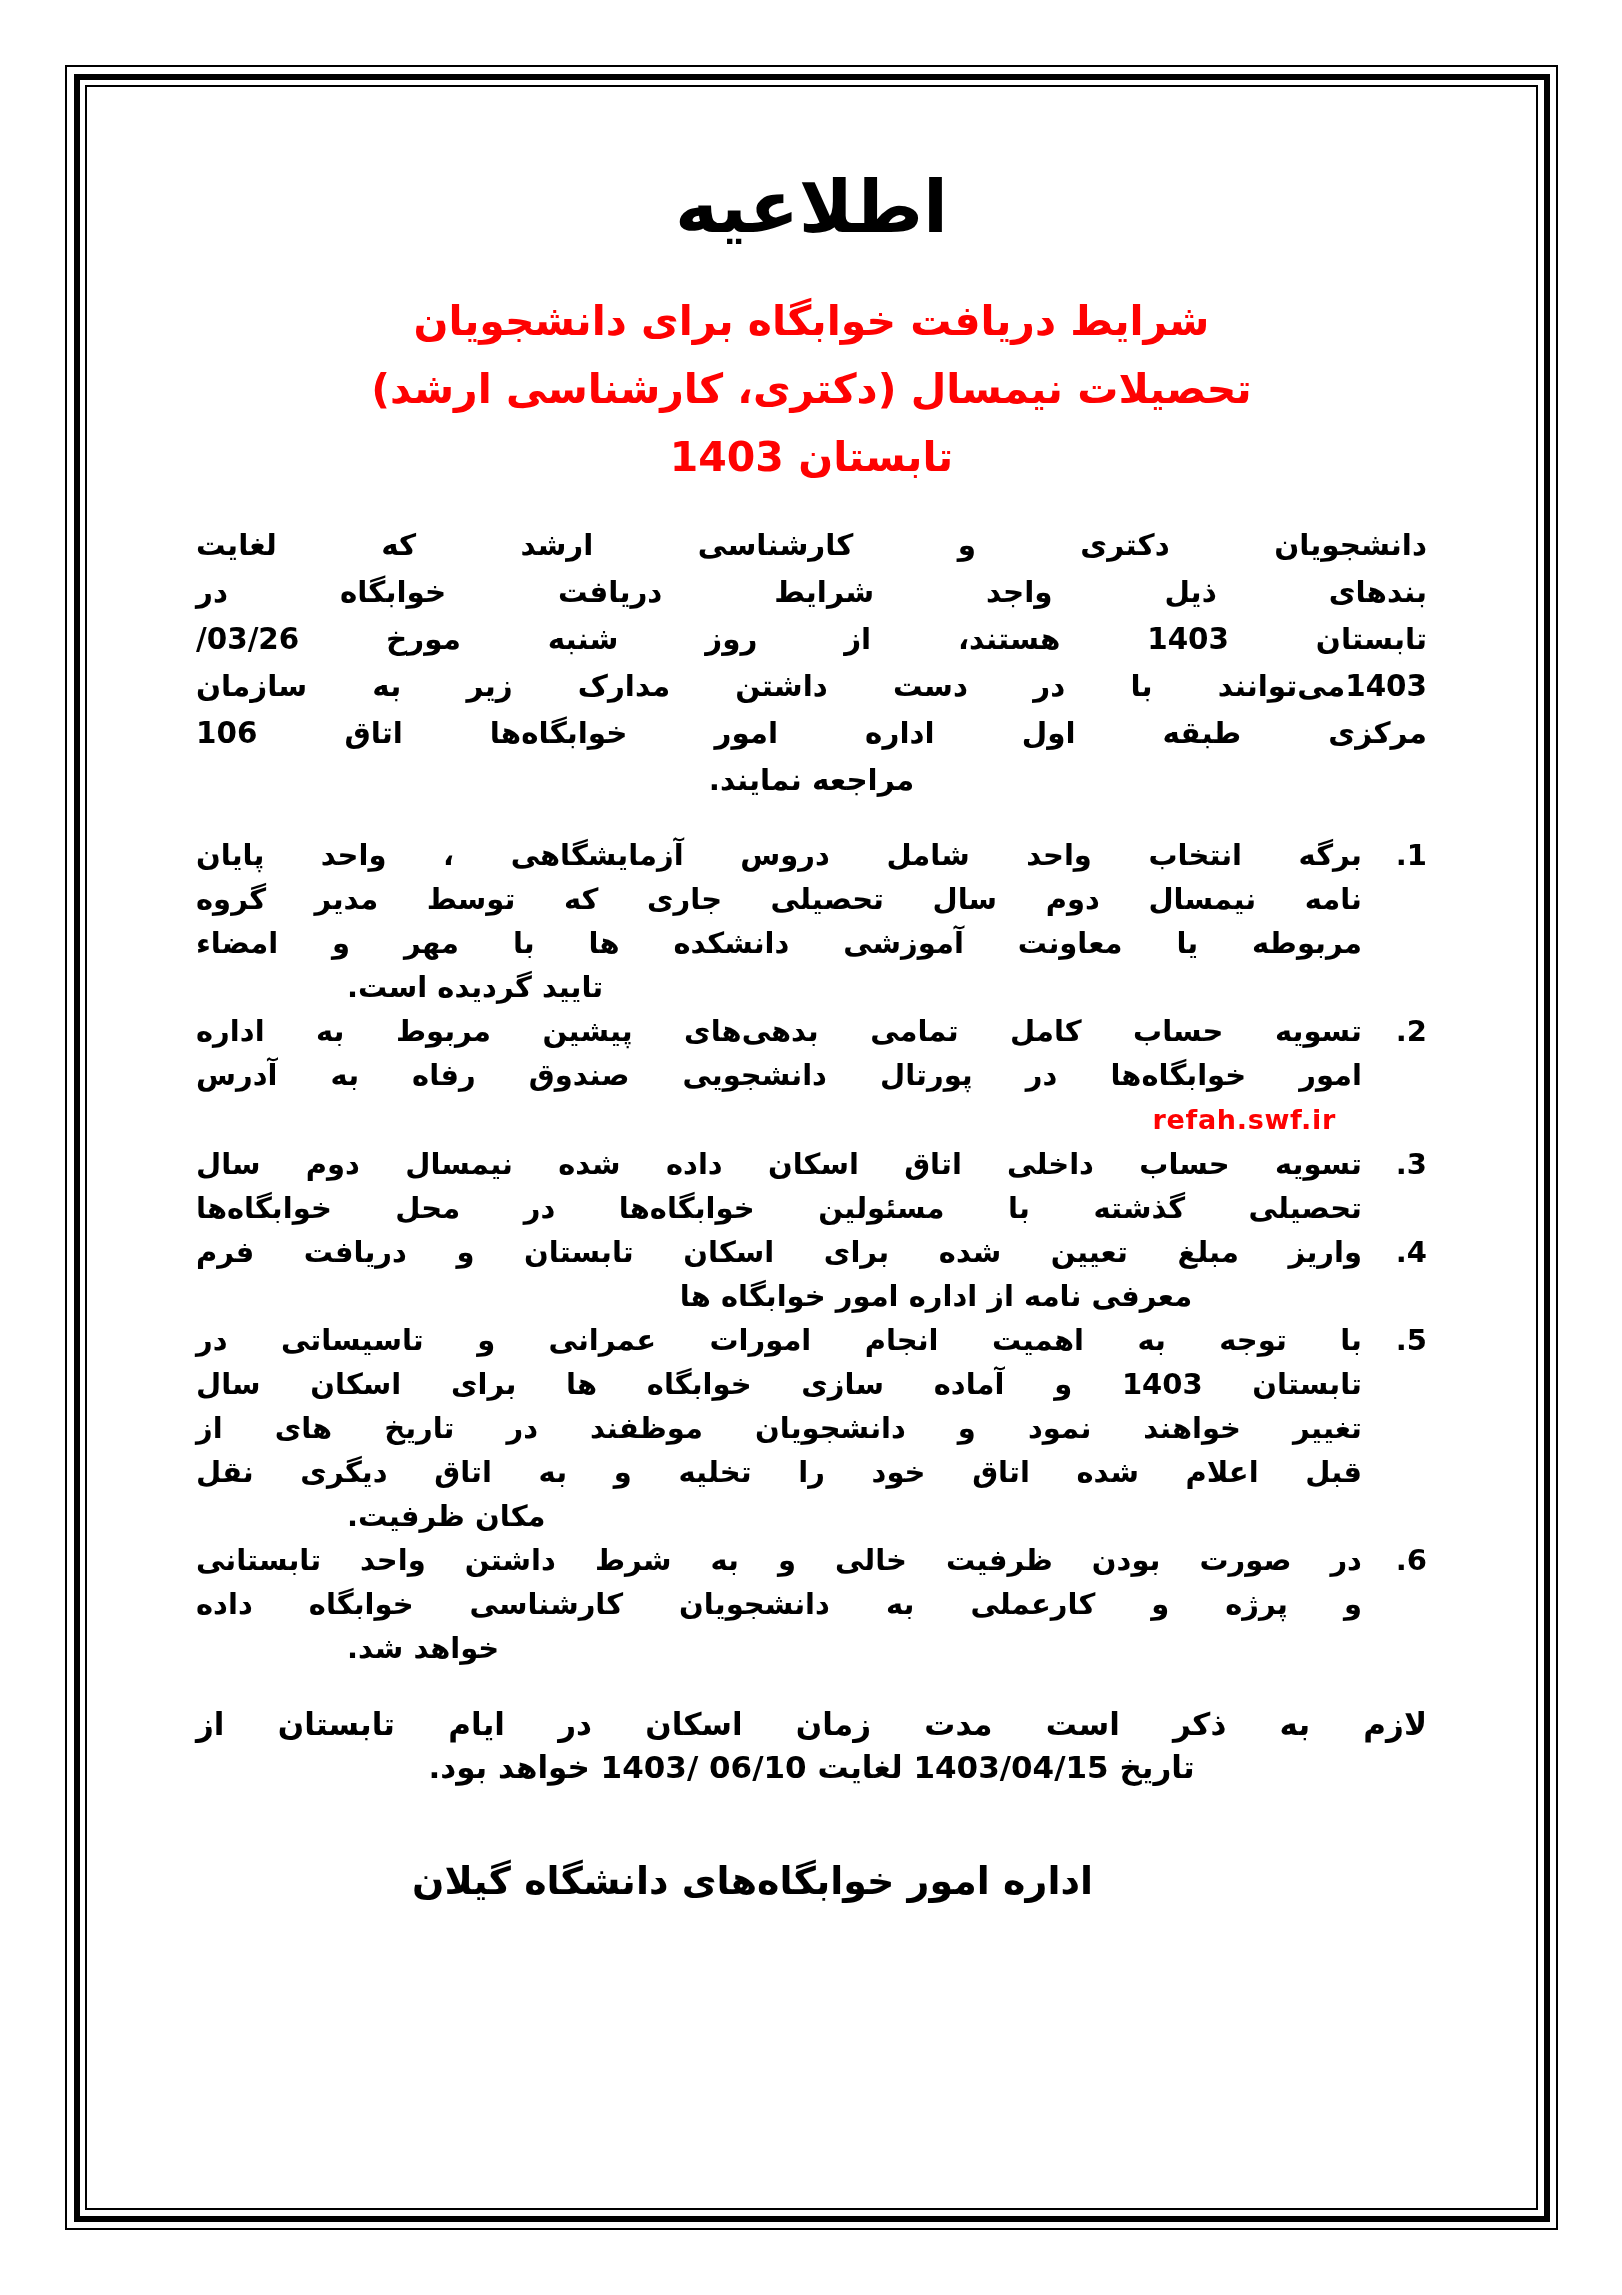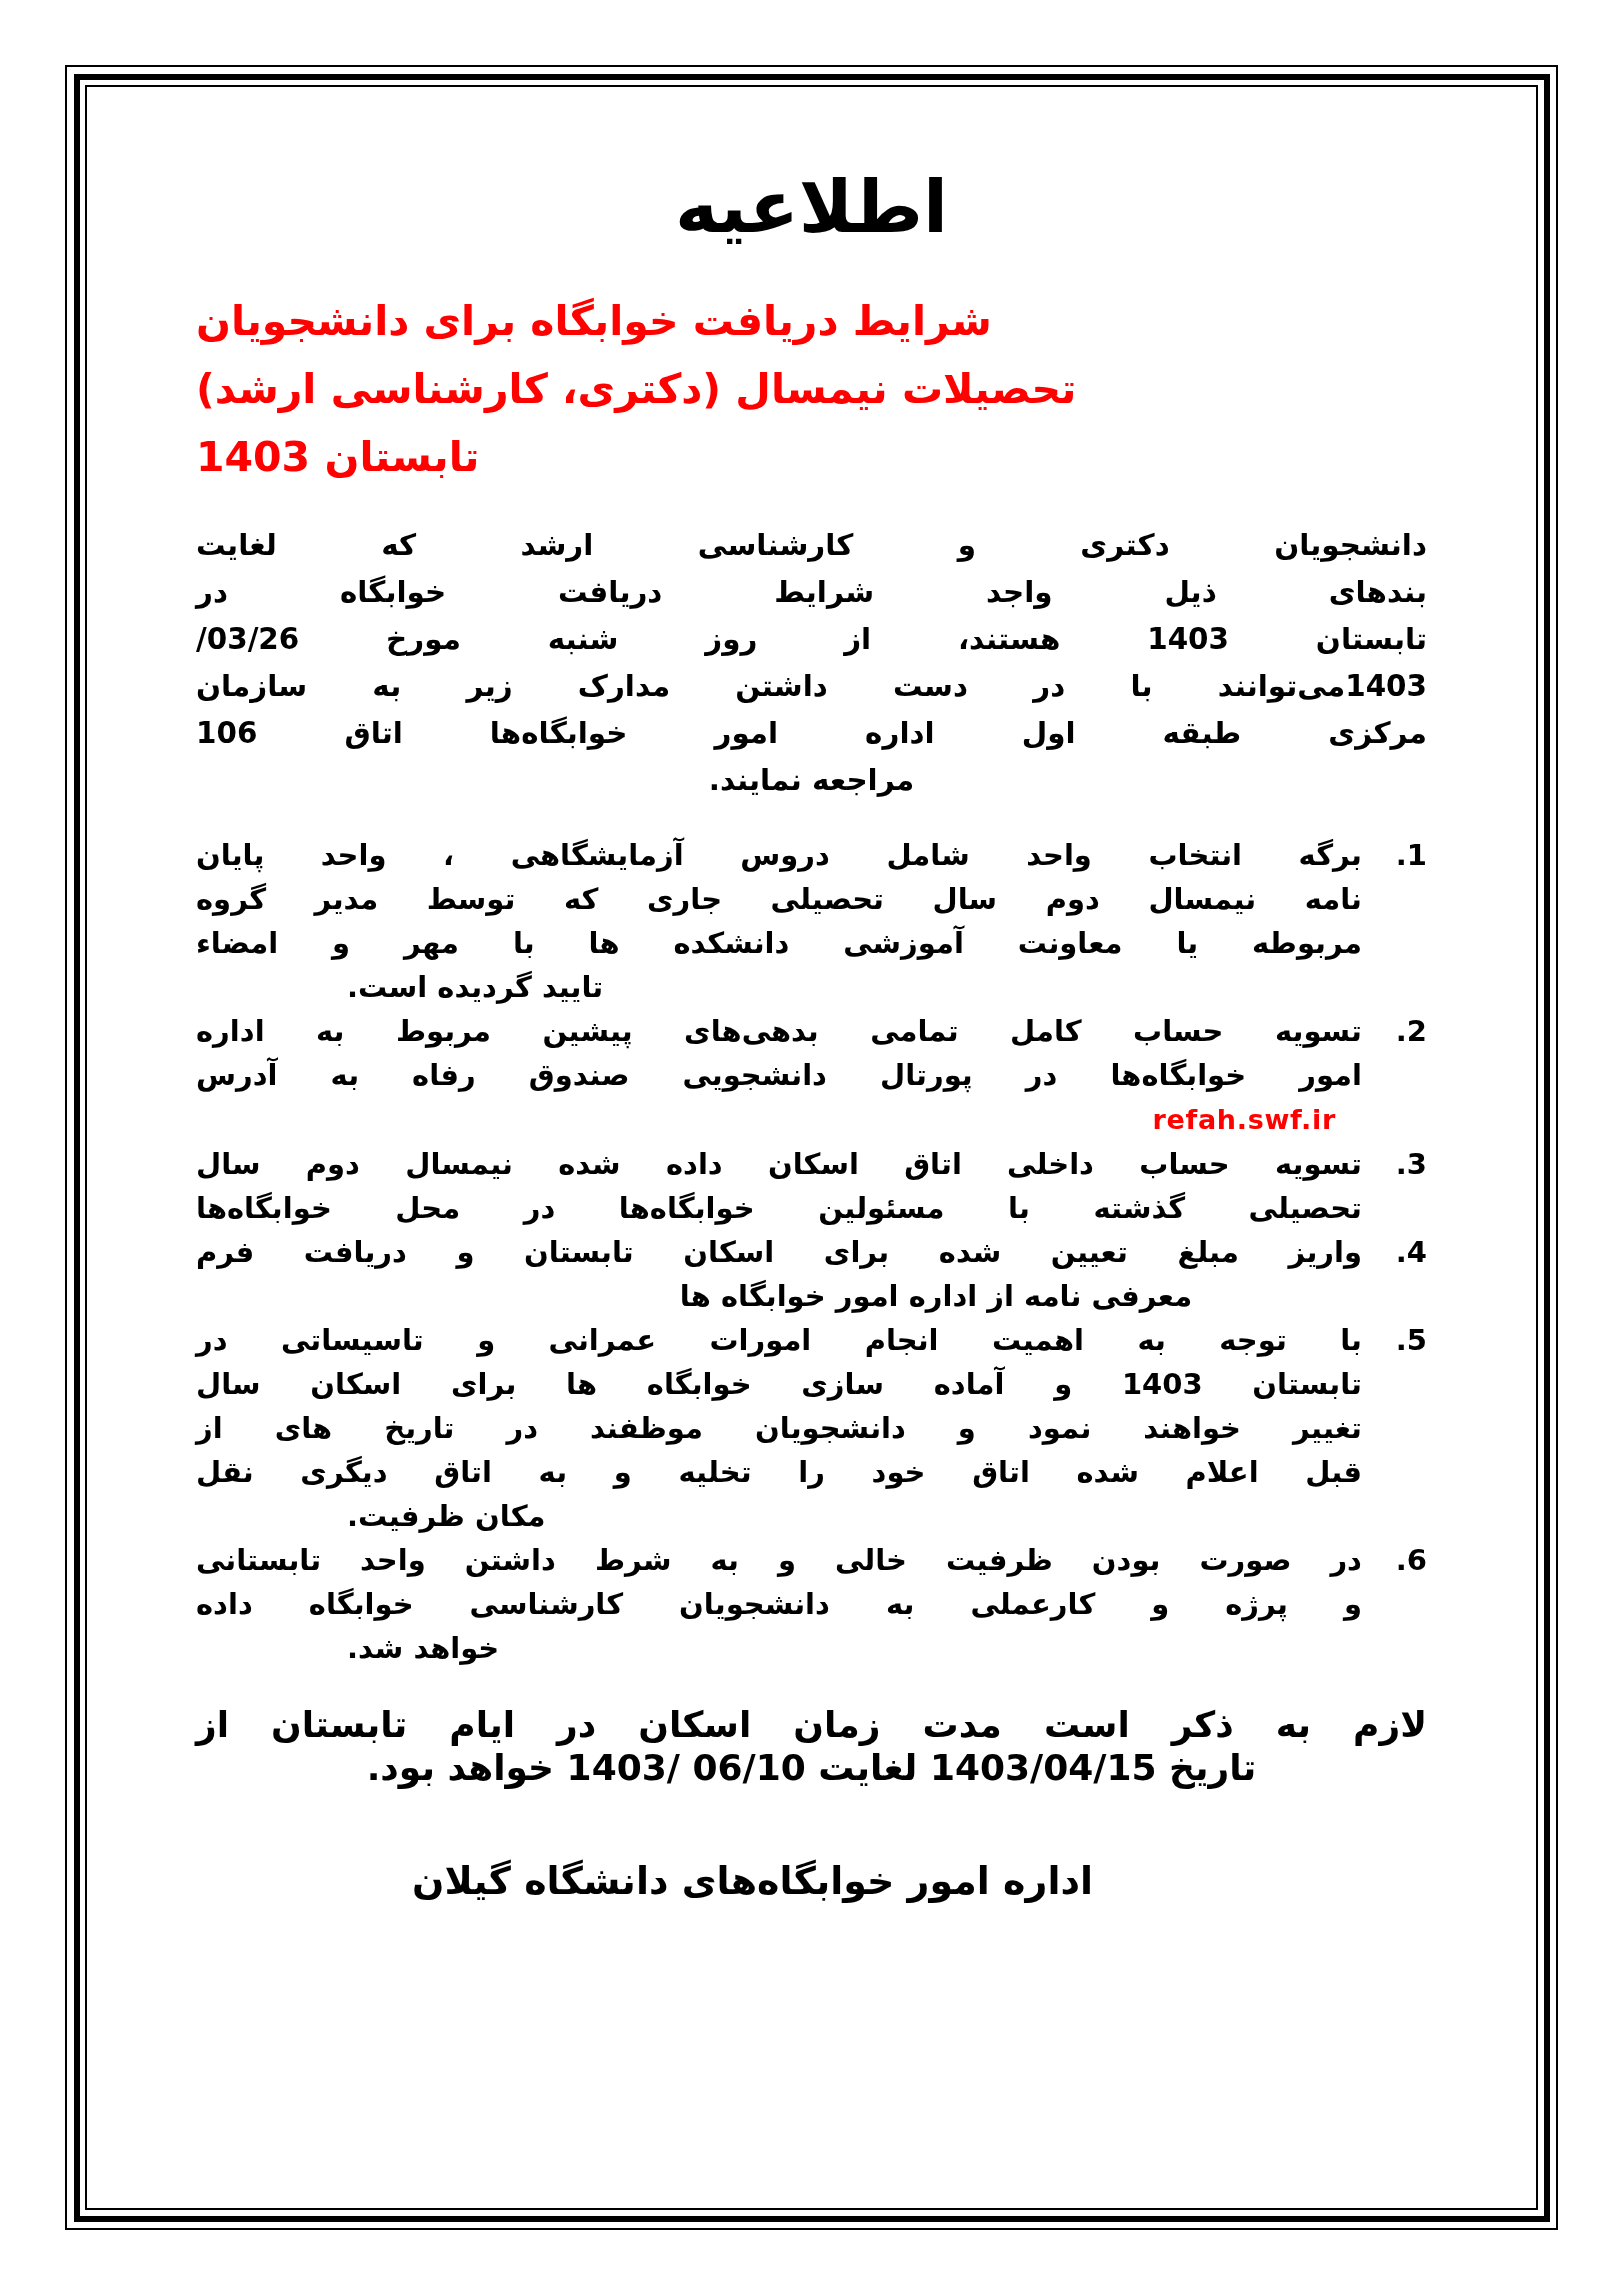--- a/index.html
+++ b/index.html
@@ -8,26 +8,26 @@
     font-family:"DejaVu Sans",sans-serif;font-weight:bold;color:#000;
   }
   
   .frame-a{position:absolute;inset:65px;border:2.6px solid #000;}
   .frame-b{position:absolute;inset:6.5px;border:6.5px solid #000;}
   .frame-c{position:absolute;inset:5.2px;border:2px solid #000;}
 
   .content{position:absolute;top:92px;left:196px;right:196px;direction:rtl;}
 
   .title{margin-top:69px;font-size:73px;line-height:92px;text-align:center;color:#000000;}
-  .subtitle{margin-top:34px;font-size:41px;line-height:68px;text-align:left;color:#fe0202;}
+  .subtitle{margin-top:34px;font-size:41px;line-height:68px;text-align:center;color:#fe0202;}
   .subtitle .ln{letter-spacing:1.3px;}
 
   .intro{margin-top:31px;font-size:29.4px;line-height:47px;}
   .list{margin-top:29px;font-size:29px;line-height:44px;}
-  .note{margin-top:33px;font-size:36px;line-height:43px;}
+  .note{margin-top:33px;font-size:31px;line-height:43px;}
 
   .ln{display:block;}
   .j{text-align:justify;text-align-last:justify;text-justify:inter-word;}
   .c{text-align:center;}
   .c-r{text-align:center;padding-left:314px;} 
   .l{text-align:left;padding-left:151px;}     
   .r{text-align:right;padding-right:26px;}    
 
   .item{display:flex;}
   .num{flex:0 0 65px;width:65px;}

